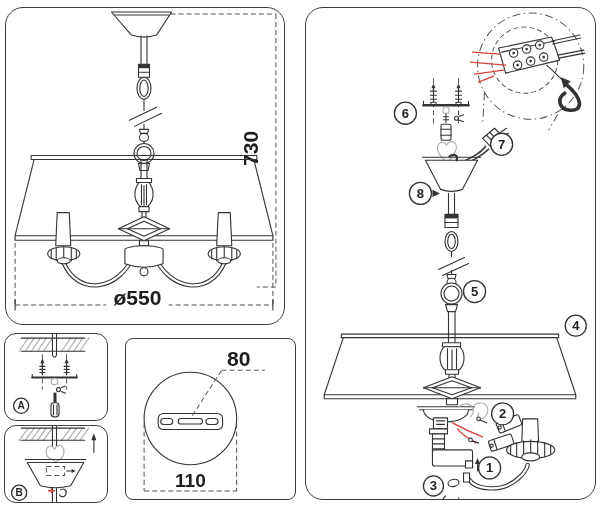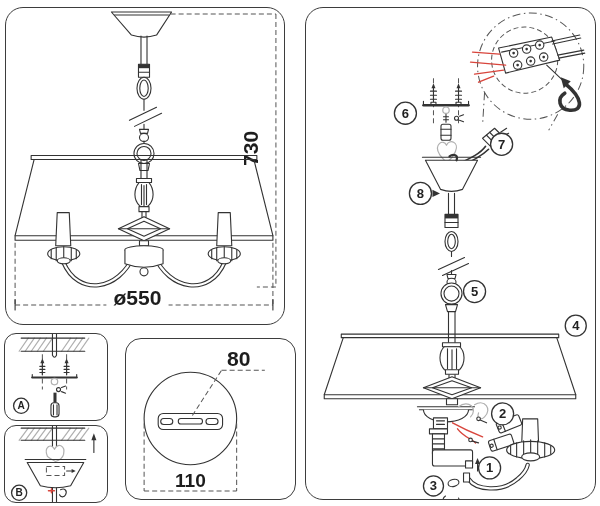--- a/index.html
+++ b/index.html
@@ -1,19 +1,19 @@
 <!DOCTYPE html>
 <html><head>
 <meta charset="utf-8">
 <style>
   html,body{margin:0;padding:0;background:#fff;}
   #canvas{position:relative;width:600px;height:506px;background:#fff;overflow:hidden;
           font-family:"Liberation Sans",sans-serif;}
   .panel{position:absolute;box-sizing:border-box;border:1.5px solid #3d3d3d;background:#fff;}
-  .r16{border-radius:18px;} .r12{border-radius:12px;} .r14{border-radius:16px;}
+  .r16{border-radius:18px;} .r12{border-radius:12px;} .r14{border-radius:8px;}
   .panel svg{display:block;width:100%;height:100%;}
   .ln{stroke:#333;fill:none;stroke-width:1.1;stroke-linecap:round;stroke-linejoin:round;}
   .fw{stroke:#333;fill:#fff;stroke-width:1.1;stroke-linejoin:round;}
   .fd{fill:#333;stroke:none;}
   .thk{stroke:#333;fill:none;stroke-width:4.4;stroke-linecap:round;}
   .thw{stroke:#fff;fill:none;stroke-width:2.2;stroke-linecap:round;}
   .dsh{stroke:#555;fill:none;stroke-width:1;stroke-dasharray:5 3;}
   .dd{stroke:#555;fill:none;stroke-width:1;stroke-dasharray:8 3.5 1.5 3.5;}
   .red{stroke:#d8453c;fill:none;stroke-width:1.4;stroke-linecap:round;}
   .gry{stroke:#b0b0b0;fill:none;stroke-width:1.2;stroke-linecap:round;stroke-linejoin:round;}

